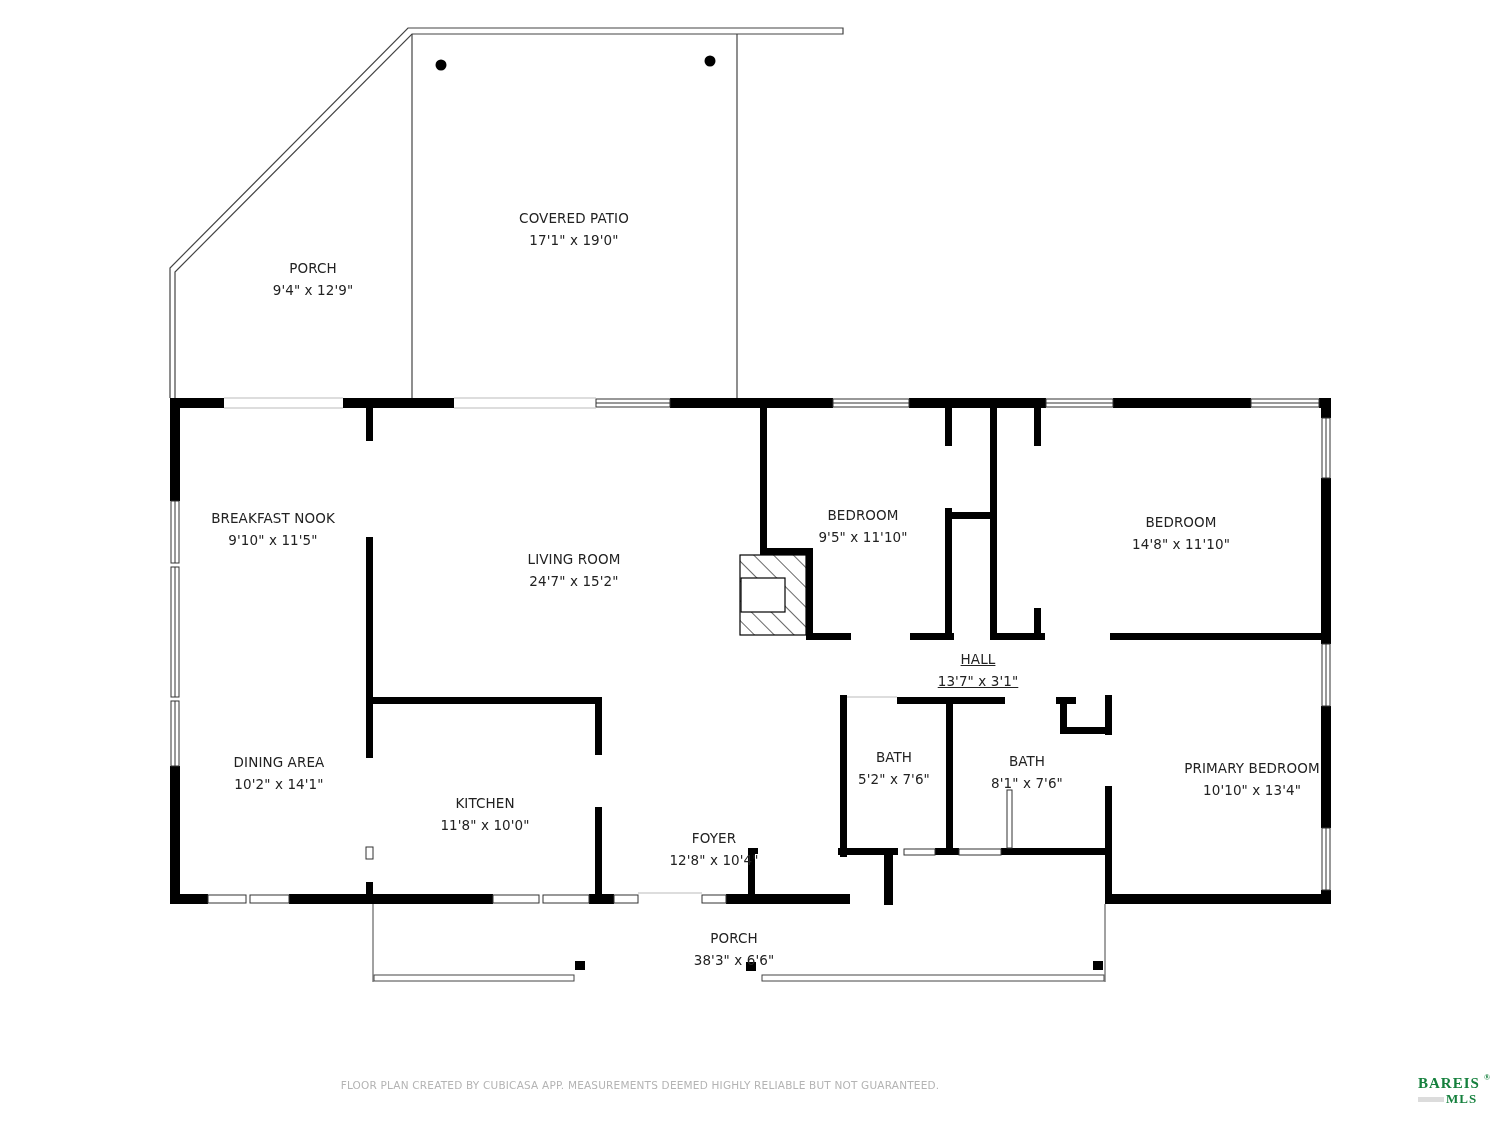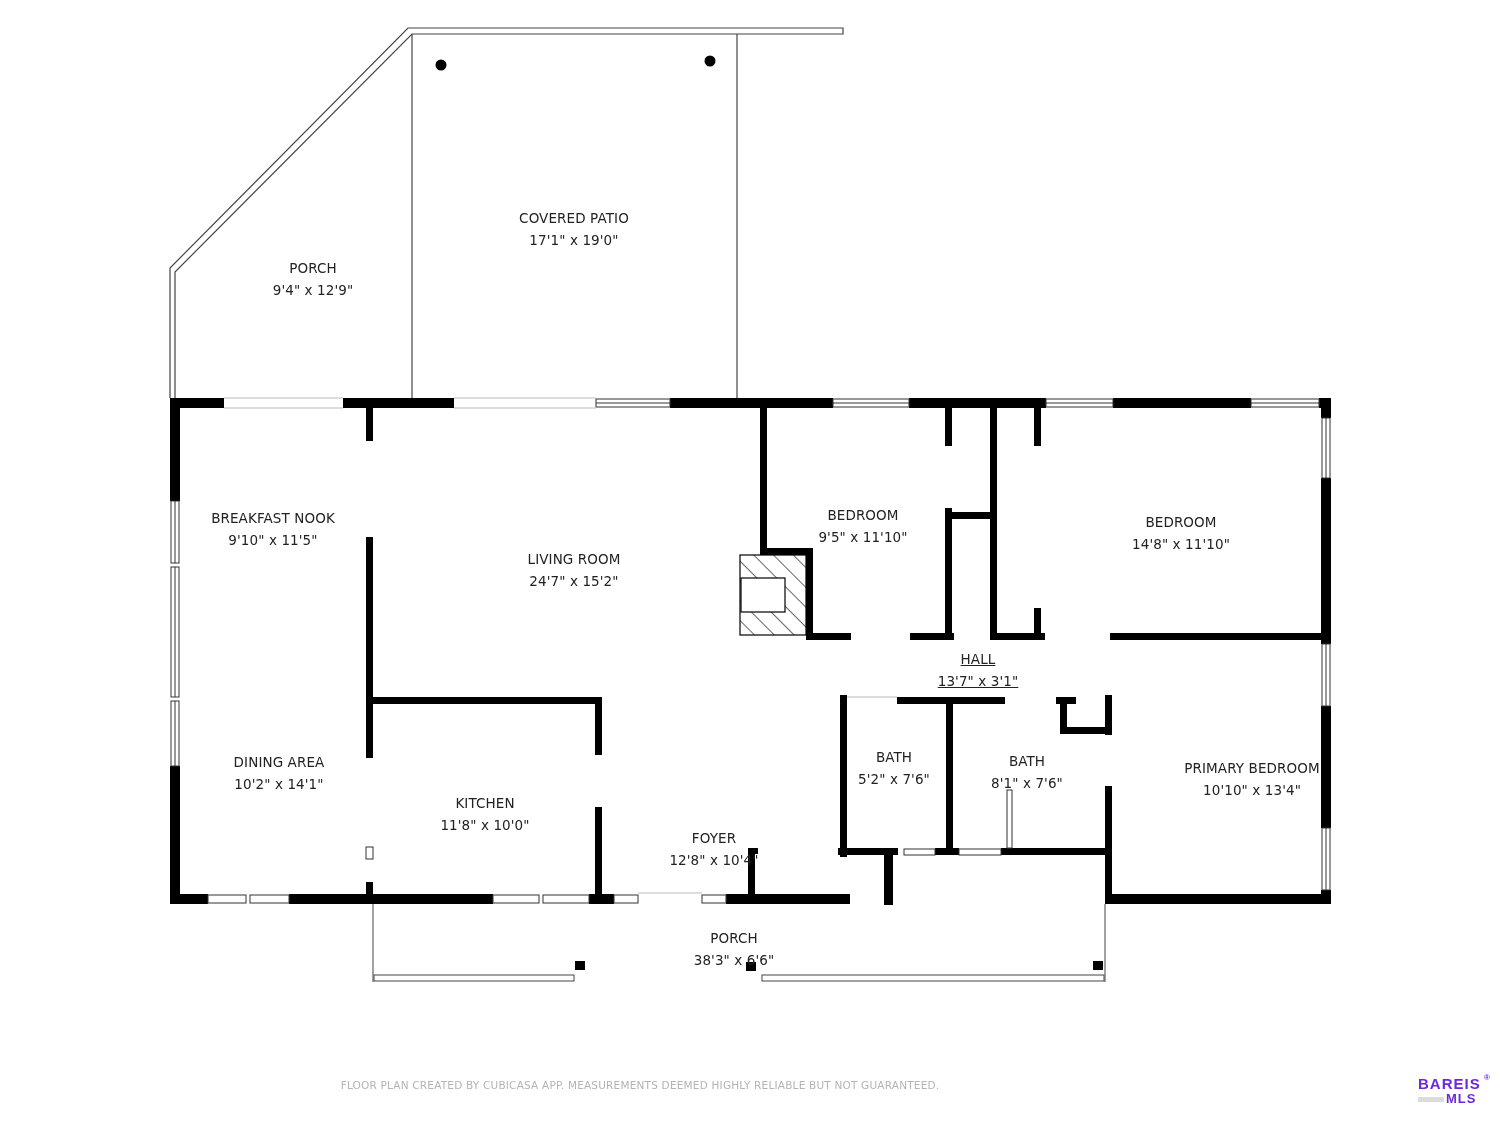--- a/index.html
+++ b/index.html
@@ -1,21 +1,21 @@
 <!DOCTYPE html>
 <html><head>
 <meta charset="utf-8">
 <style>
   html, body { margin: 0; padding: 0; background: #ffffff; }
   body { width: 1500px; height: 1125px; position: relative; overflow: hidden; font-family: "Liberation Sans", sans-serif; }
   #plan { position: absolute; left: 0; top: 0; width: 1500px; height: 1125px; }
   .room-label { position: absolute; transform: translateX(-50%); text-align: center; color: #222; font-family: "DejaVu Sans", sans-serif; font-size: 13.5px; line-height: 22px; white-space: nowrap; letter-spacing: 0.1px; }
   .room-label .dim { display: block; }
   .footer-note { position: absolute; left: 0; width: 1280px; top: 1079px; text-align: center; font-family: "DejaVu Sans", sans-serif; font-size: 10.5px; color: #b4b4b4; letter-spacing: 0.2px; }
-  .brand { position: absolute; left: 1418px; top: 1075px; width: 76px; height: 40px; color: #6d28d9; font-family: Liberation Sans, sans-serif; font-weight: bold; }
+  .brand { position: absolute; left: 1418px; top: 1075px; width: 76px; height: 40px; color: #15803d; font-family: Liberation Serif, serif; font-weight: bold; }
   .brand .b1 { position: absolute; left: 0; top: 0; font-size: 15px; letter-spacing: 1px; }
   .brand .b2 { position: absolute; left: 28px; top: 16px; font-size: 13px; letter-spacing: 1px; }
   .brand .bar { position: absolute; left: 0; top: 22px; width: 26px; height: 5px; background: #dcdcdc; }
   .brand .reg { position: absolute; left: 66px; top: -2px; font-size: 8px; }
 </style>
 </head>
 <body>
 
 <svg id="plan" viewBox="0 0 1500 1125" xmlns="http://www.w3.org/2000/svg">
 

